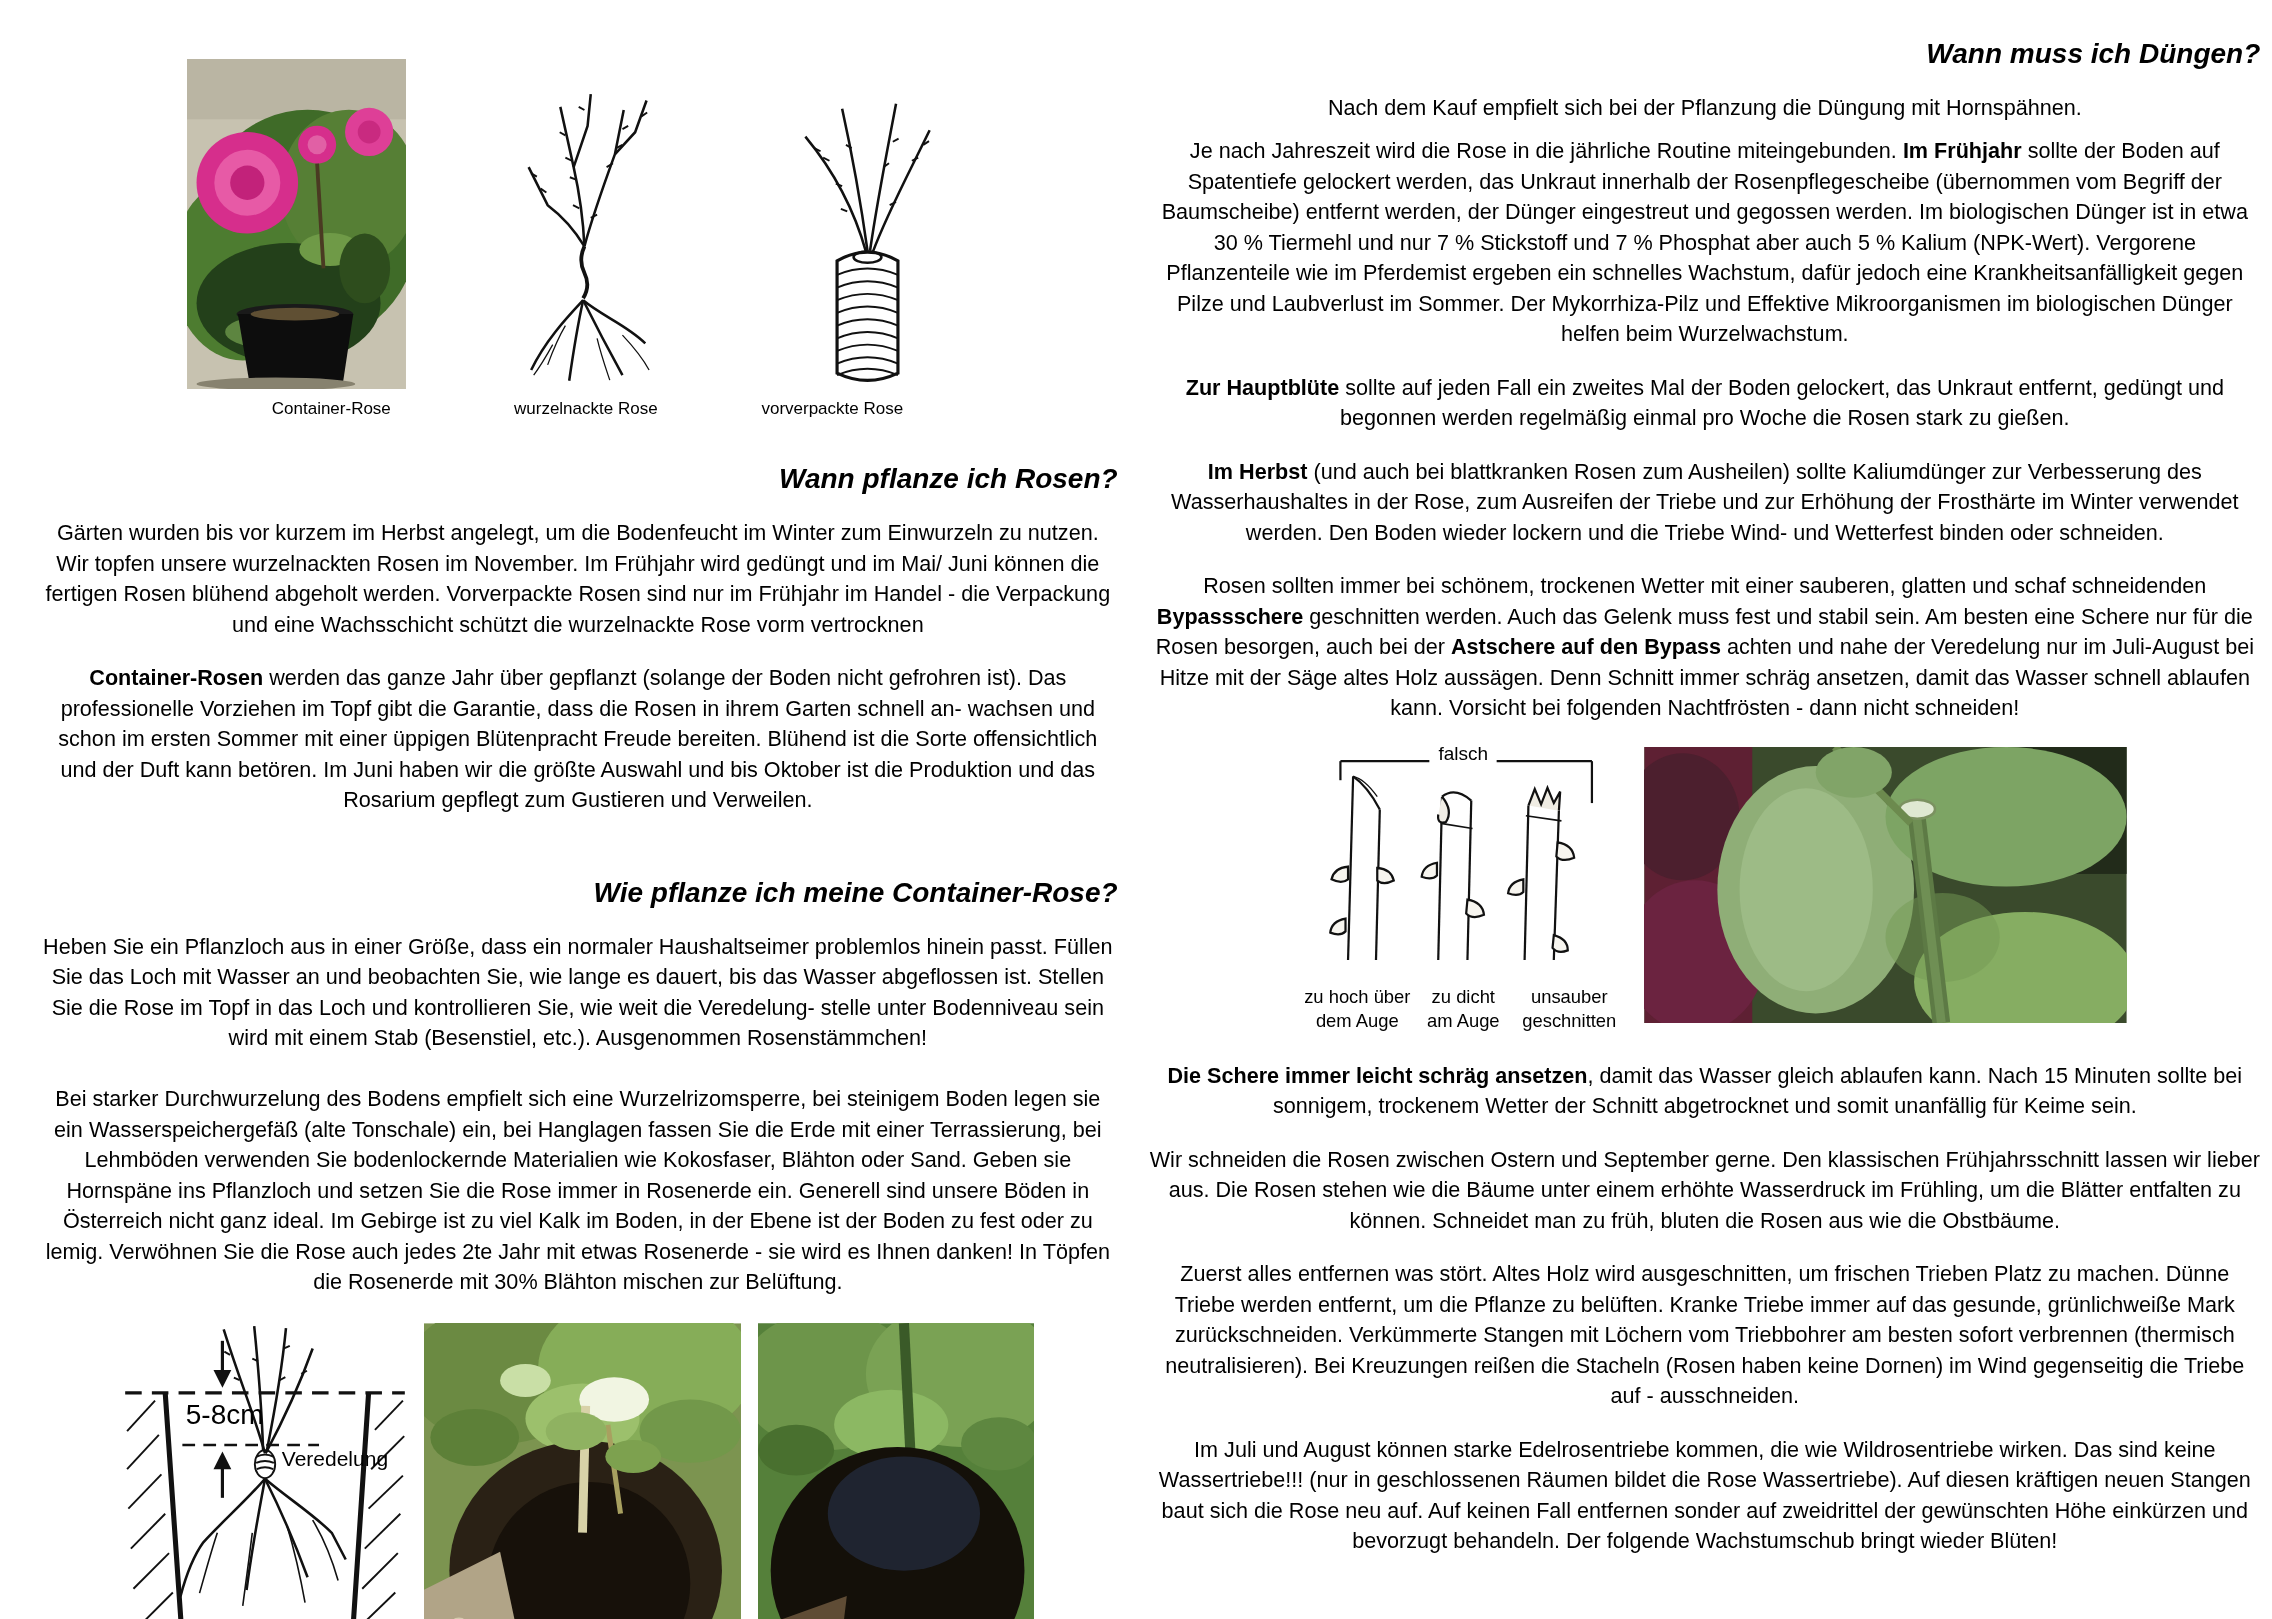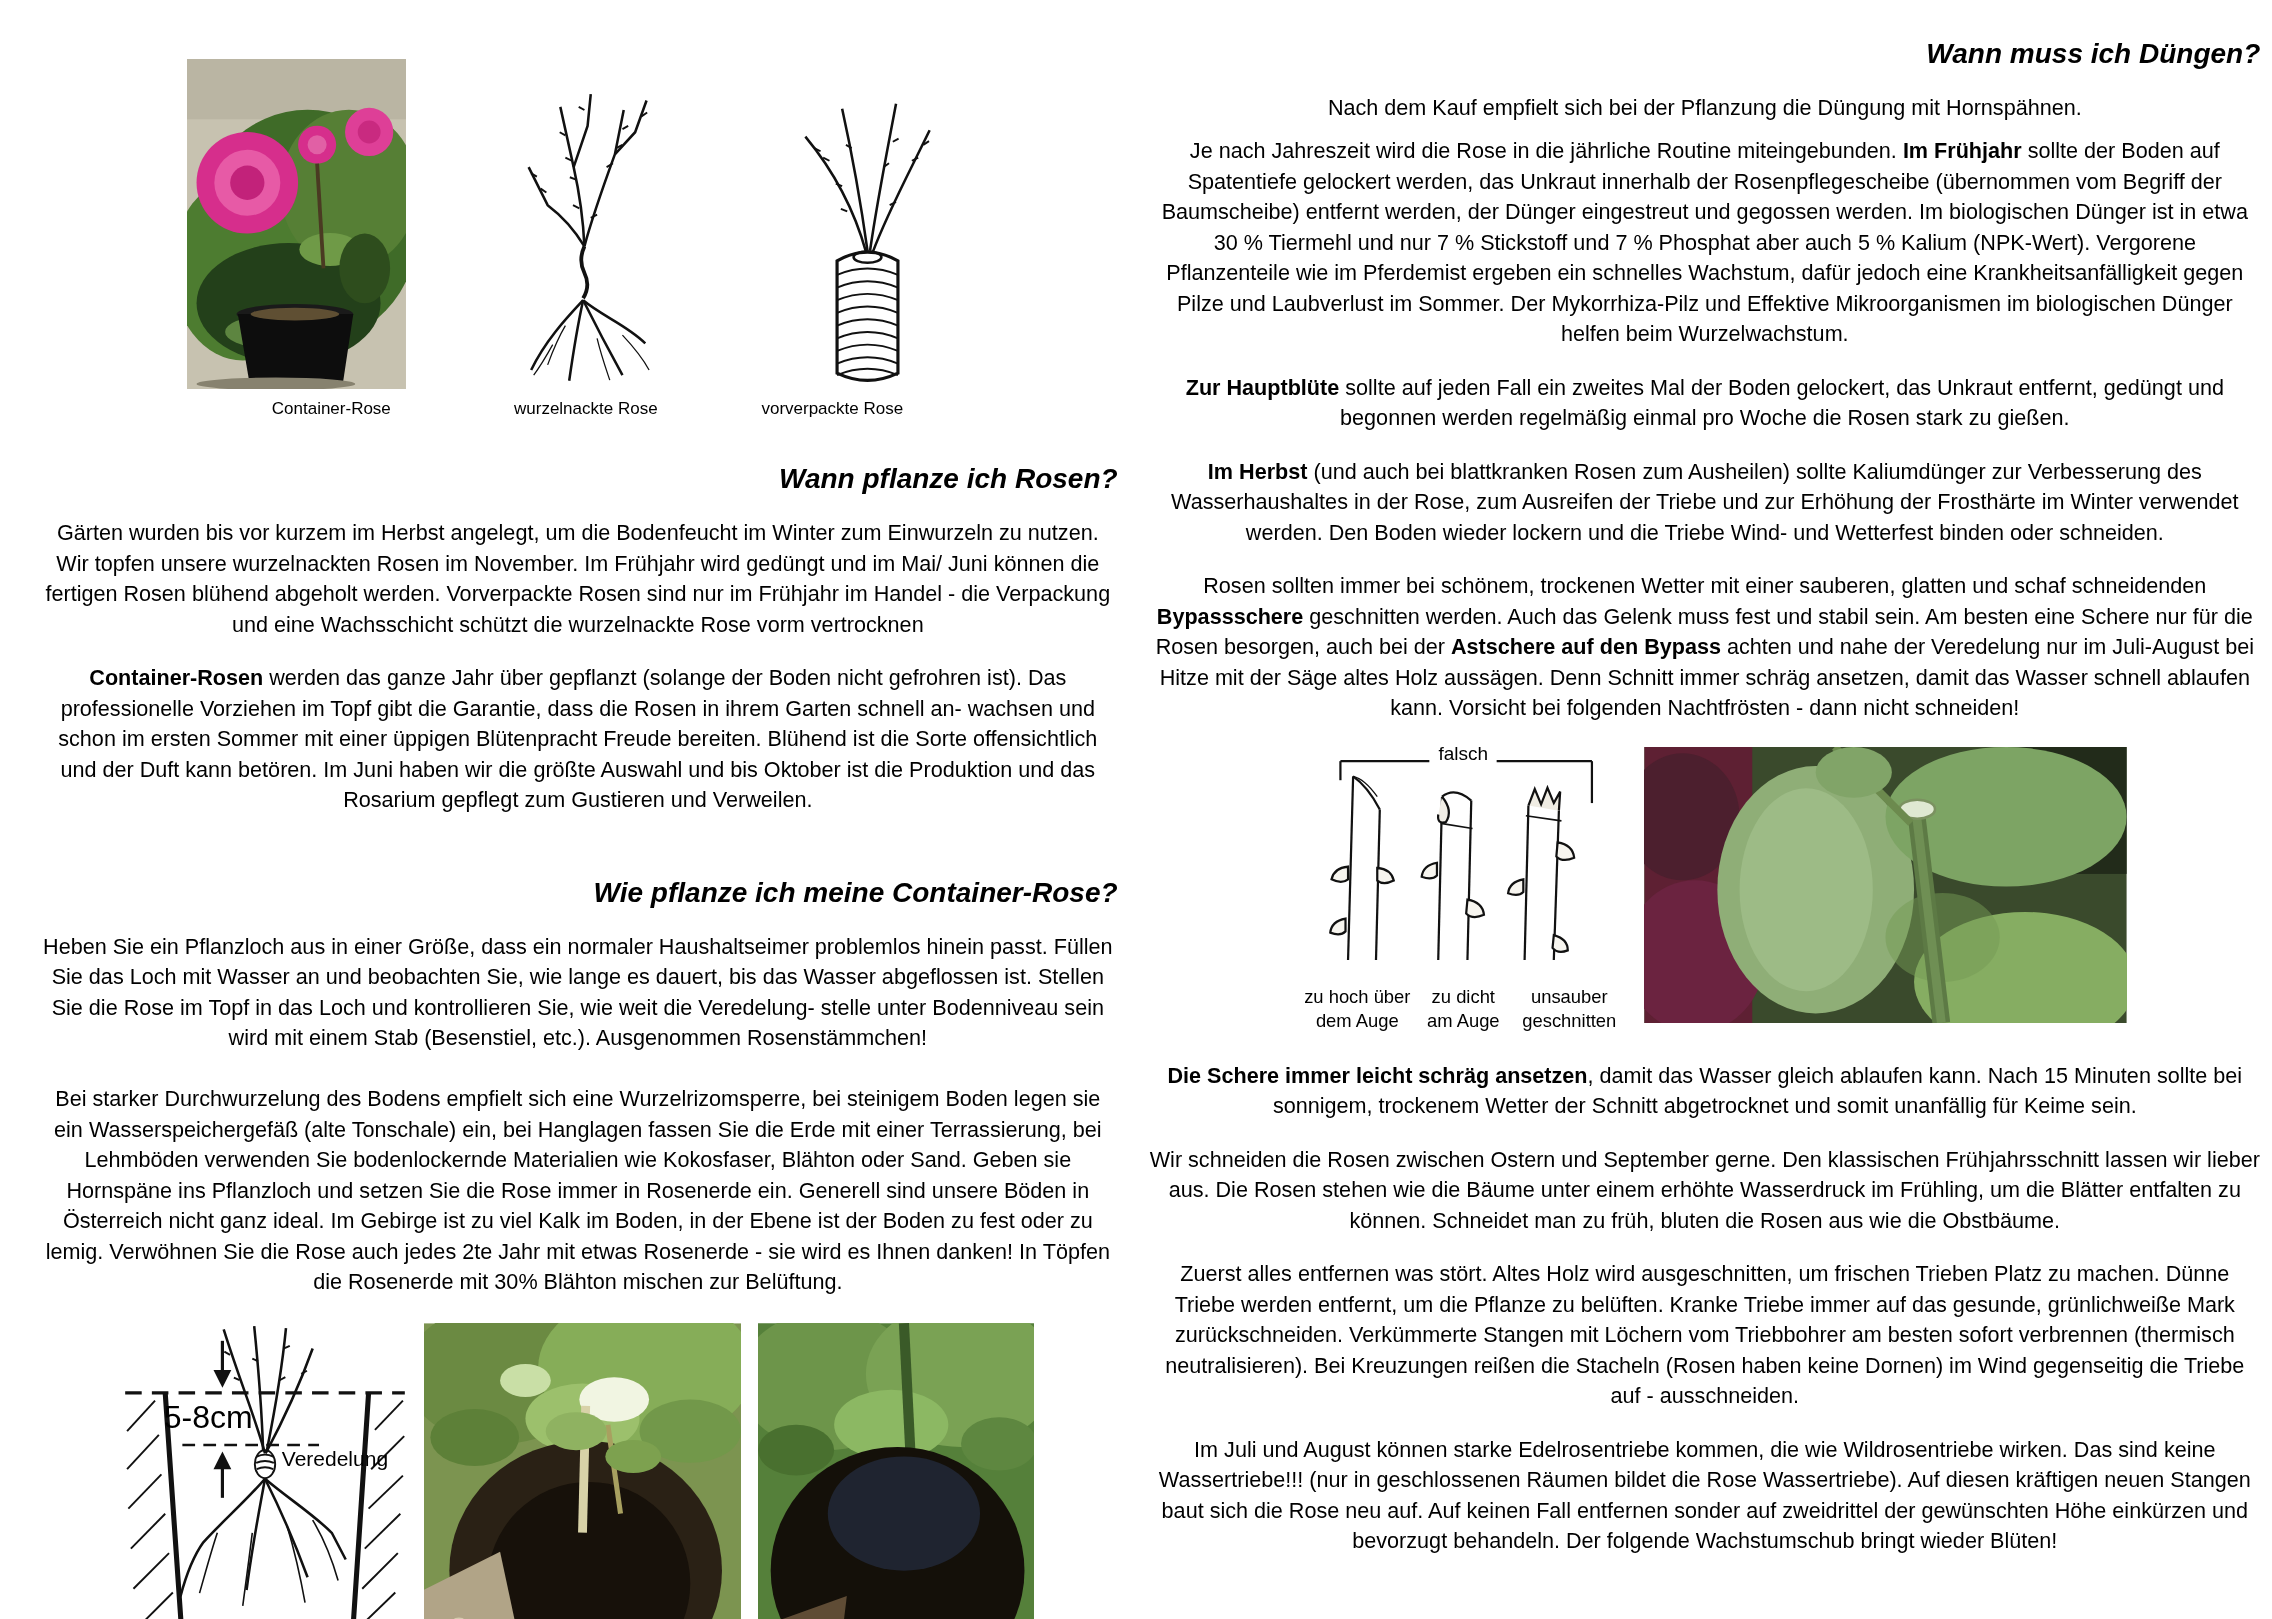--- a/index.html
+++ b/index.html
@@ -13,21 +13,21 @@
   h2{font-size:28px;font-style:italic;font-weight:bold;text-align:right;margin:44px 0 18px 0;}
   .fig-row{display:flex;align-items:flex-end;justify-content:center;}
   .top-figs{gap:83px;height:333px;}
   .caption-row{display:flex;justify-content:center;gap:48px;margin-top:10.2px;}
   .caption-row span{display:block;text-align:center;font-size:17px;}
   .cap1{width:219px;} .cap2{width:194px;} .cap3{width:203px;}
   figure{margin:0;position:relative;}
   svg{display:block;}
   .bottom-figs{gap:16.5px;margin-top:25.4px;align-items:flex-start;}
   .diagram-label{position:absolute;font-size:21px;color:#000;white-space:nowrap;}
-  .lbl-depth{left:42px;top:76px;font-size:32px;}
+  .lbl-depth{left:64px;top:76px;font-size:28px;}
   .lbl-vered{left:160px;top:124px;}
   .lbl-horn{left:0;right:0;top:293px;text-align:center;}
   .lbl-falsch{left:0;right:0;top:-3.8px;text-align:center;font-size:19px;}
   .right-figs{margin-top:19px;align-items:flex-start;}
   .falsch-caps{display:flex;justify-content:space-between;padding:0 18px;margin-top:9px;}
   .falsch-caps .fcap{text-align:center;font-size:18.4px;line-height:24px;}
   .fcap span{display:block;}
 </style>
 </head>
 <body>

